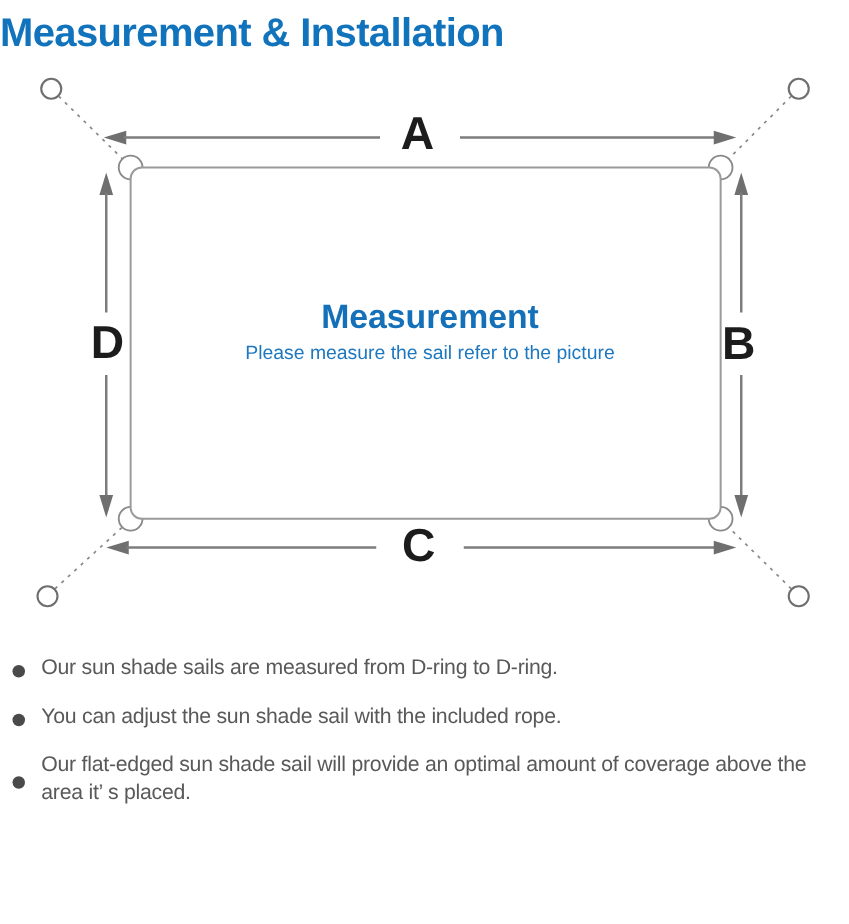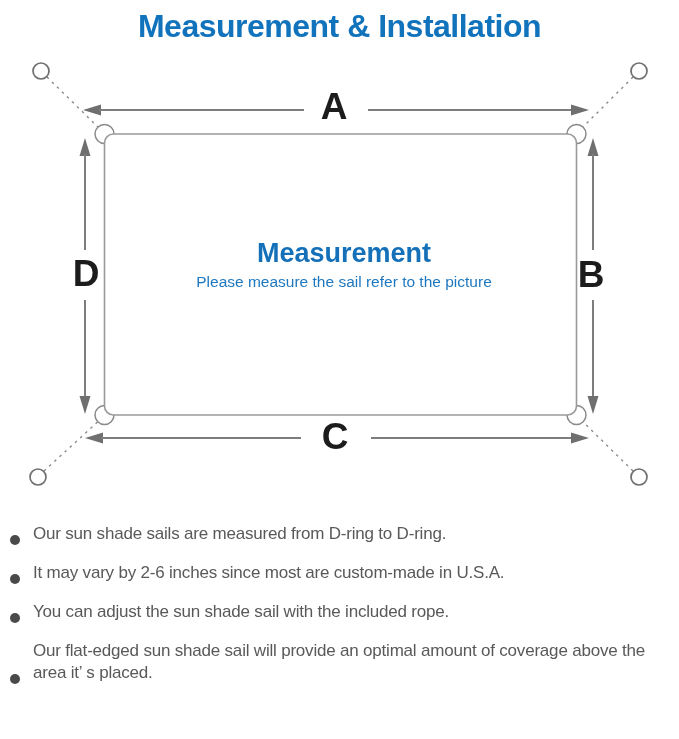--- a/index.html
+++ b/index.html
@@ -8,21 +8,20 @@
     background: #ffffff;
     width: 679px;
     height: 739px;
     overflow: hidden;
     font-family: "Liberation Sans", sans-serif;
   }
   .page-title {
     margin: 0;
     padding: 6px 0 0 0;
     height: 48px;
-    text-align: center;
     font-size: 32px;
     line-height: 40px;
     font-weight: bold;
     letter-spacing: -0.5px;
     color: #1273bd;
   }
   svg.diagram { display: block; }
   .dash {
     stroke: #8a8a8a;
     stroke-width: 1.4;
@@ -69,21 +68,21 @@
     fill: #1e78c0;
     text-anchor: middle;
   }
   .notes {
     list-style: none;
     margin: 9px 6px 0 10px;
     padding: 0;
   }
   .notes li {
     display: flex;
-    align-items: flex-end;
+    align-items: center;
     gap: 13px;
     margin-bottom: 17px;
     color: #595959;
     font-size: 17px;
     line-height: 22px;
     letter-spacing: -0.2px;
   }
   .dot {
     width: 10px;
     height: 10px;
@@ -147,23 +146,19 @@
   <text class="center-sub" x="344" y="233">Please measure the sail refer to the picture</text>
 </svg>
 
 <ul class="notes">
   <li>
     <span class="dot"></span>
     <span class="note-text">Our sun shade sails are measured from D-ring to D-ring.</span>
   </li>
   <li>
     <span class="dot"></span>
-    <span class="note-text">It may vary by 2-6 inches since most are custom-made in U.S.A.</span>
-  </li>
-  <li>
-    <span class="dot"></span>
     <span class="note-text">You can adjust the sun shade sail with the included rope.</span>
   </li>
   <li>
     <span class="dot"></span>
     <span class="note-text">Our flat-edged sun shade sail will provide an optimal amount of coverage above the area it’ s placed.</span>
   </li>
 </ul>
 
 </body></html>

